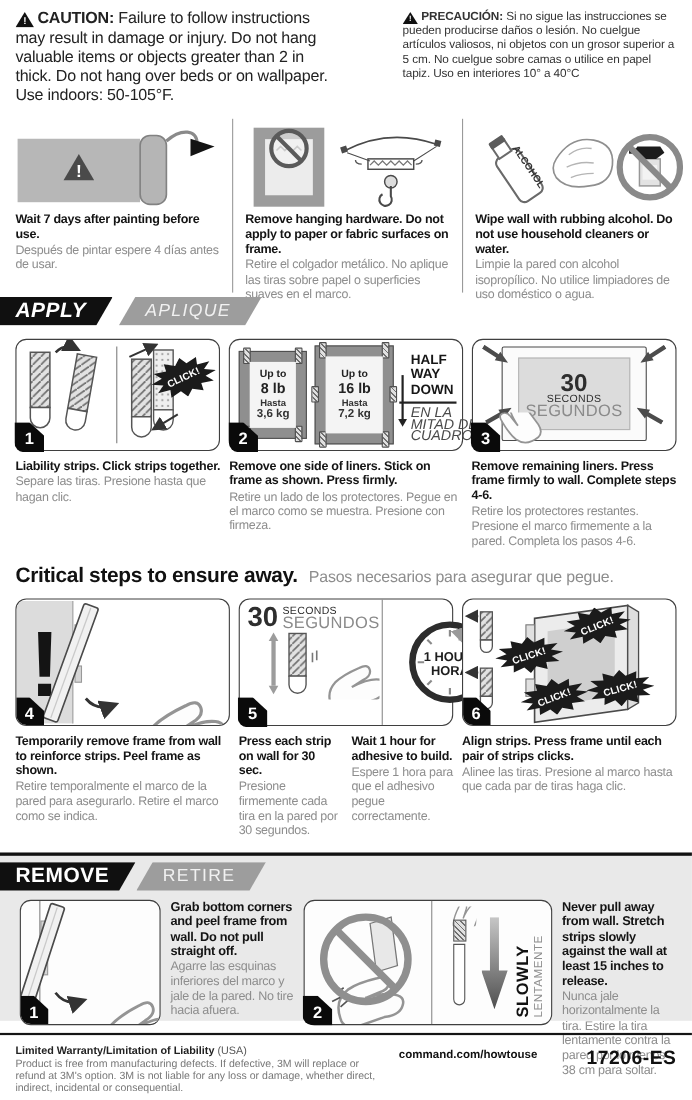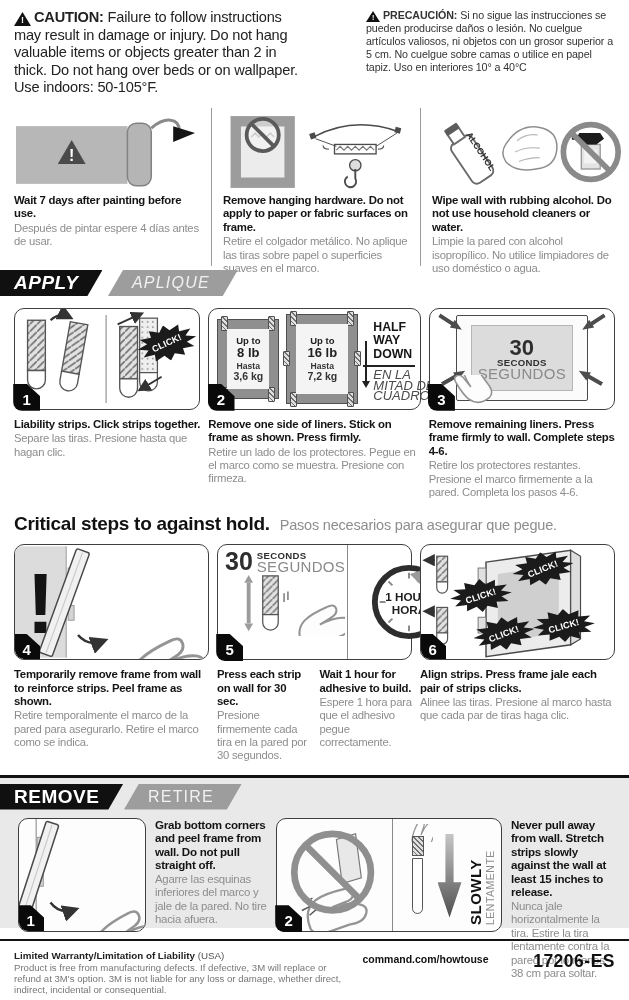--- a/index.html
+++ b/index.html
@@ -61,21 +61,21 @@
   .hw-line::after{content:'';position:absolute;left:-3.5px;bottom:-7px;border:4.5px solid transparent;border-top:7px solid #222;}
   .hw-en{font-weight:bold;font-size:12.3px;line-height:13.6px;color:#161616;white-space:pre-line;}
   .hw-rule{border-top:2px solid #222;width:52px;margin:4px 0 3px -10px;}
   .hw-es{font-size:13px;line-height:10.4px;color:#4a4a4a;white-space:pre-line;font-style:italic;}
   
   .p3-frame{position:absolute;left:26px;right:26px;top:6px;bottom:8px;background:#fbfbfb;
     border:1.4px solid #4a4a4a;border-radius:2px;}
   .p3-inner{position:absolute;inset:9px 14px;background:#dcdcdc;border:1px solid #b5b5b5;
     display:flex;flex-direction:column;align-items:center;justify-content:center;}
   .n30{font-weight:bold;font-size:22px;line-height:21px;color:#2e2e2e;}
-  .sec-b{font-weight:bold;font-size:9.6px;line-height:10.5px;color:#2e2e2e;letter-spacing:.3px;}
+  .sec-b{font-weight:normal;font-size:9.6px;line-height:10.5px;color:#2e2e2e;letter-spacing:.3px;}
   .sec-g{font-size:15px;line-height:10.5px;color:#8a8a8a;letter-spacing:.3px;}
   .a-in{position:absolute;width:27px;height:11px;background:#4c4c4c;
     clip-path:polygon(0 32%,58% 32%,58% 8%,100% 50%,58% 92%,58% 68%,0 68%);}
   
   .p5-wrap{display:flex;height:100%;}
   .p5-left{flex:1.15;padding:5px 2px 0 7px;}
   .p5-right{flex:1;border-left:1.2px solid #8a8a8a;display:flex;align-items:center;justify-content:center;padding-left:20px;}
   .sec30{display:flex;align-items:flex-start;gap:4px;}
   .sec30 .n30{font-size:25px;line-height:22px;}
   .stack{display:flex;flex-direction:column;padding-top:1px;}
@@ -325,21 +325,21 @@
           <use href="#g-hand" transform="translate(140 34) rotate(-65) scale(-1.15,1.15)"></use>
         </svg>
         <div class="badge">3</div>
       </div>
       <div class="cap-en">Remove remaining liners. Press frame firmly to wall. Complete steps 4-6.</div>
       <div class="cap-es">Retire los protectores restantes. Presione el marco firmemente a la pared. Completa los pasos 4-6.</div>
     </div>
   </div>
 
   <div class="critical-h">
-    <span class="crit-en">Critical steps to against hold.</span>
+    <span class="crit-en">Critical steps to ensure away.</span>
     <span class="crit-es">Pasos necesarios para asegurar que pegue.</span>
   </div>
 
   <div class="steps-row" style="margin-top:6px;">
 
     <div class="step-col">
       <div class="panel" style="height:116px;overflow:hidden;">
         <svg viewBox="0 0 196 113" style="width:100%;height:100%;">
           <rect x="0" y="0" width="52" height="113" fill="#dcdcdc"></rect>
           <text x="26" y="88" text-anchor="middle" font-size="86" font-weight="bold" fill="#141414">!</text>
@@ -436,21 +436,21 @@
             <span>CLICK!</span>
           </div>
         <div class="burst" style="width:62px;height:33px;left:27%;top:63%;transform:rotate(-9deg);">
             <span>CLICK!</span>
           </div>
         <div class="burst" style="width:62px;height:33px;left:58%;top:56%;transform:rotate(-4deg);">
             <span>CLICK!</span>
           </div>
         <div class="badge">6</div>
       </div>
-      <div class="cap-en">Align strips. Press frame jale each pair of strips clicks.</div>
+      <div class="cap-en">Align strips. Press frame until each pair of strips clicks.</div>
       <div class="cap-es">Alinee las tiras. Presione al marco hasta que cada par de tiras haga clic.</div>
     </div>
   </div>
 
   <div class="remove-band">
     <div class="sec-hdr">
       <div class="hdr-black">REMOVE</div>
       <div class="hdr-gray" style="left:124px;">RETIRE</div>
     </div>
     <div class="remove-row">

